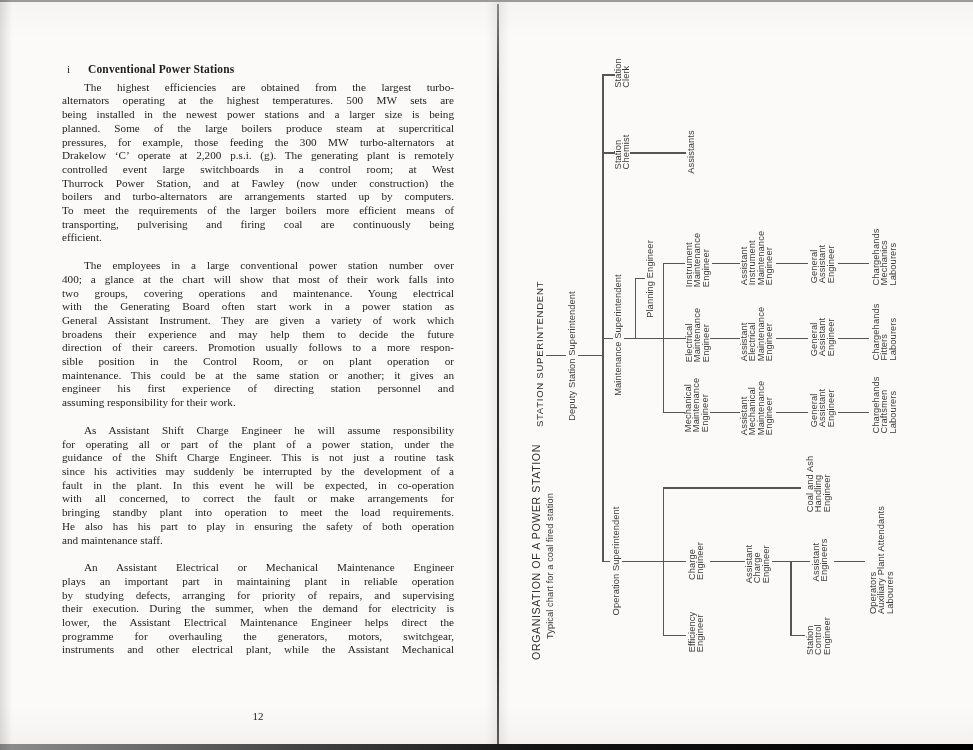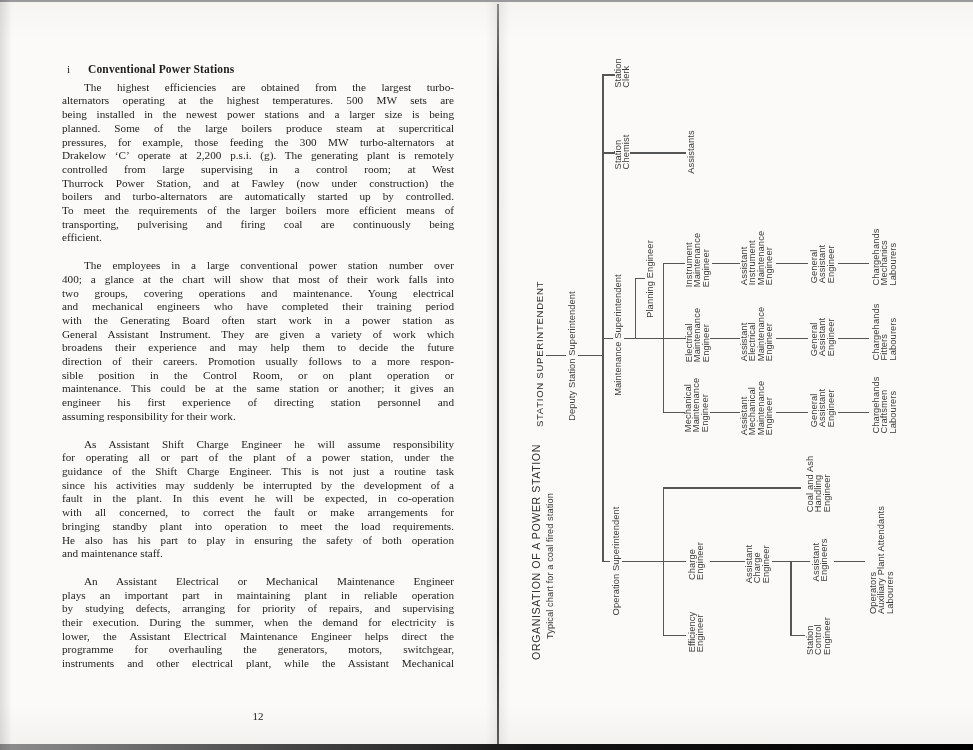--- a/index.html
+++ b/index.html
@@ -60,32 +60,31 @@
       <span class="h-marker">i</span><span class="h-text">Conventional Power Stations</span>
     </div>
     <div id="paras">
         <div class="para">
           <div class="tline first">The highest efficiencies are obtained from the largest turbo-</div>
           <div class="tline">alternators operating at the highest temperatures. 500 MW sets are</div>
           <div class="tline">being installed in the newest power stations and a larger size is being</div>
           <div class="tline">planned. Some of the large boilers produce steam at supercritical</div>
           <div class="tline">pressures, for example, those feeding the 300 MW turbo-alternators at</div>
           <div class="tline">Drakelow ‘C’ operate at 2,200 p.s.i. (g). The generating plant is remotely</div>
-          <div class="tline">controlled from large supervising in a control room; at West</div>
+          <div class="tline">controlled event large switchboards in a control room; at West</div>
           <div class="tline">Thurrock Power Station, and at Fawley (now under construction) the</div>
-          <div class="tline">boilers and turbo-alternators are automatically started up by controlled.</div>
+          <div class="tline">boilers and turbo-alternators are arrangements started up by computers.</div>
           <div class="tline">To meet the requirements of the larger boilers more efficient means of</div>
           <div class="tline">transporting, pulverising and firing coal are continuously being</div>
           <div class="tline end">efficient.</div>
         </div>
         <div class="para">
           <div class="tline first">The employees in a large conventional power station number over</div>
           <div class="tline">400; a glance at the chart will show that most of their work falls into</div>
           <div class="tline">two groups, covering operations and maintenance. Young electrical</div>
-          <div class="tline">and mechanical engineers who have completed their training period</div>
           <div class="tline">with the Generating Board often start work in a power station as</div>
           <div class="tline">General Assistant Instrument. They are given a variety of work which</div>
           <div class="tline">broadens their experience and may help them to decide the future</div>
           <div class="tline">direction of their careers. Promotion usually follows to a more respon-</div>
           <div class="tline">sible position in the Control Room, or on plant operation or</div>
           <div class="tline">maintenance. This could be at the same station or another; it gives an</div>
           <div class="tline">engineer his first experience of directing station personnel and</div>
           <div class="tline end">assuming responsibility for their work.</div>
         </div>
         <div class="para">

